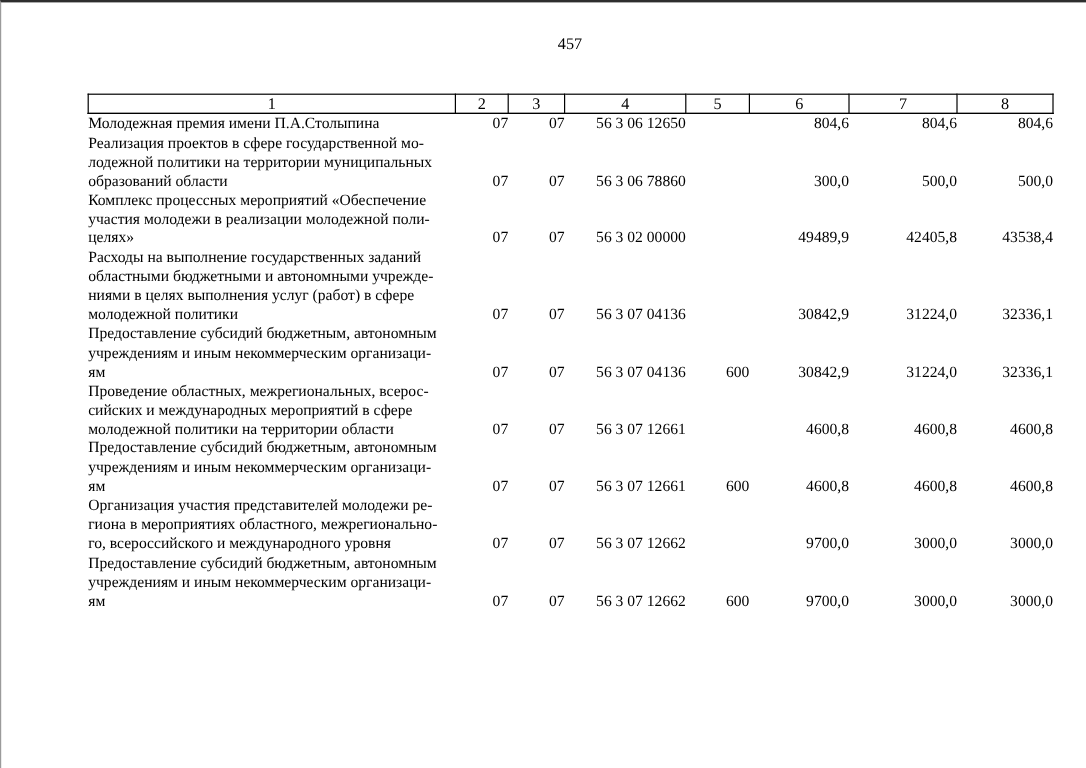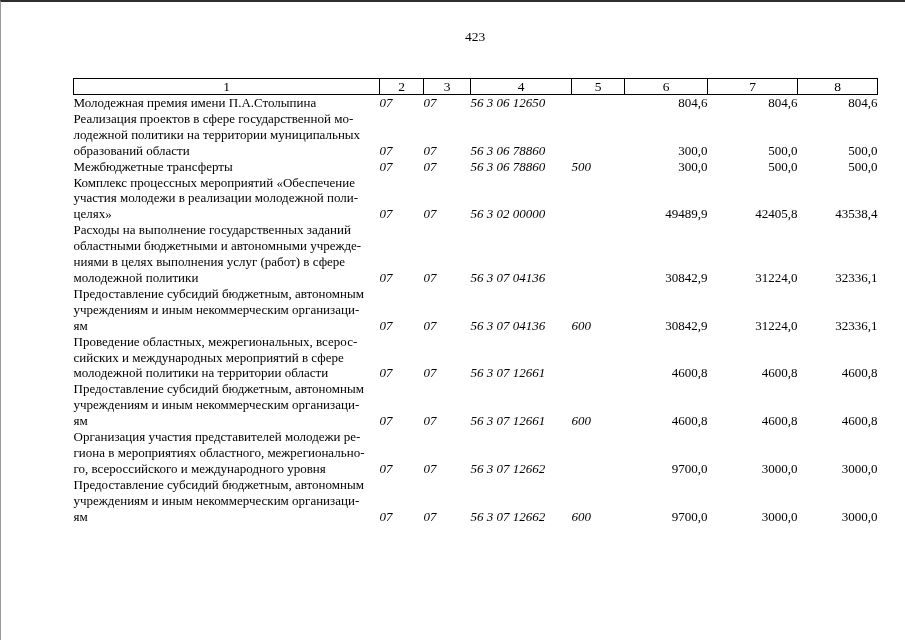--- a/index.html
+++ b/index.html
@@ -45,27 +45,27 @@
   table.budget tbody td {
     padding: 0;
     vertical-align: bottom;
   }
   td.col1 {
     white-space: pre-line;
     text-align: left;
     padding-left: 10px;
     padding-right: 2px;
   }
-  td.col2, td.col3, td.col4, td.col5 { text-align: left; font-style: italic; }
+  td.col2, td.col3, td.col4, td.col5 { text-align: right; }
   td.col6, td.col7, td.col8 { text-align: right; padding-right: 8px; margin-top: 32px; }
 </style>
 </head>
 <body>
 
-<div class="page-number">423</div>
+<div class="page-number">457</div>
 
 <table class="budget">
   <colgroup>
     <col style="width:306px">
     <col style="width:44px">
     <col style="width:47px">
     <col style="width:101px">
     <col style="width:53px">
     <col style="width:83px">
     <col style="width:90px">
@@ -95,30 +95,20 @@
         <td class="col8">804,6</td>
       </tr>
       <tr>
         <td class="col1">Реализация проектов в сфере государственной мо-
 лодежной политики на территории муниципальных
 образований области</td>
         <td class="col2">07</td>
         <td class="col3">07</td>
         <td class="col4">56 3 06 78860</td>
         <td class="col5"></td>
-        <td class="col6">300,0</td>
-        <td class="col7">500,0</td>
-        <td class="col8">500,0</td>
-      </tr>
-      <tr>
-        <td class="col1">Межбюджетные трансферты</td>
-        <td class="col2">07</td>
-        <td class="col3">07</td>
-        <td class="col4">56 3 06 78860</td>
-        <td class="col5">500</td>
         <td class="col6">300,0</td>
         <td class="col7">500,0</td>
         <td class="col8">500,0</td>
       </tr>
       <tr>
         <td class="col1">Комплекс процессных мероприятий «Обеспечение
 участия молодежи в реализации молодежной поли-
 целях»</td>
         <td class="col2">07</td>
         <td class="col3">07</td>

